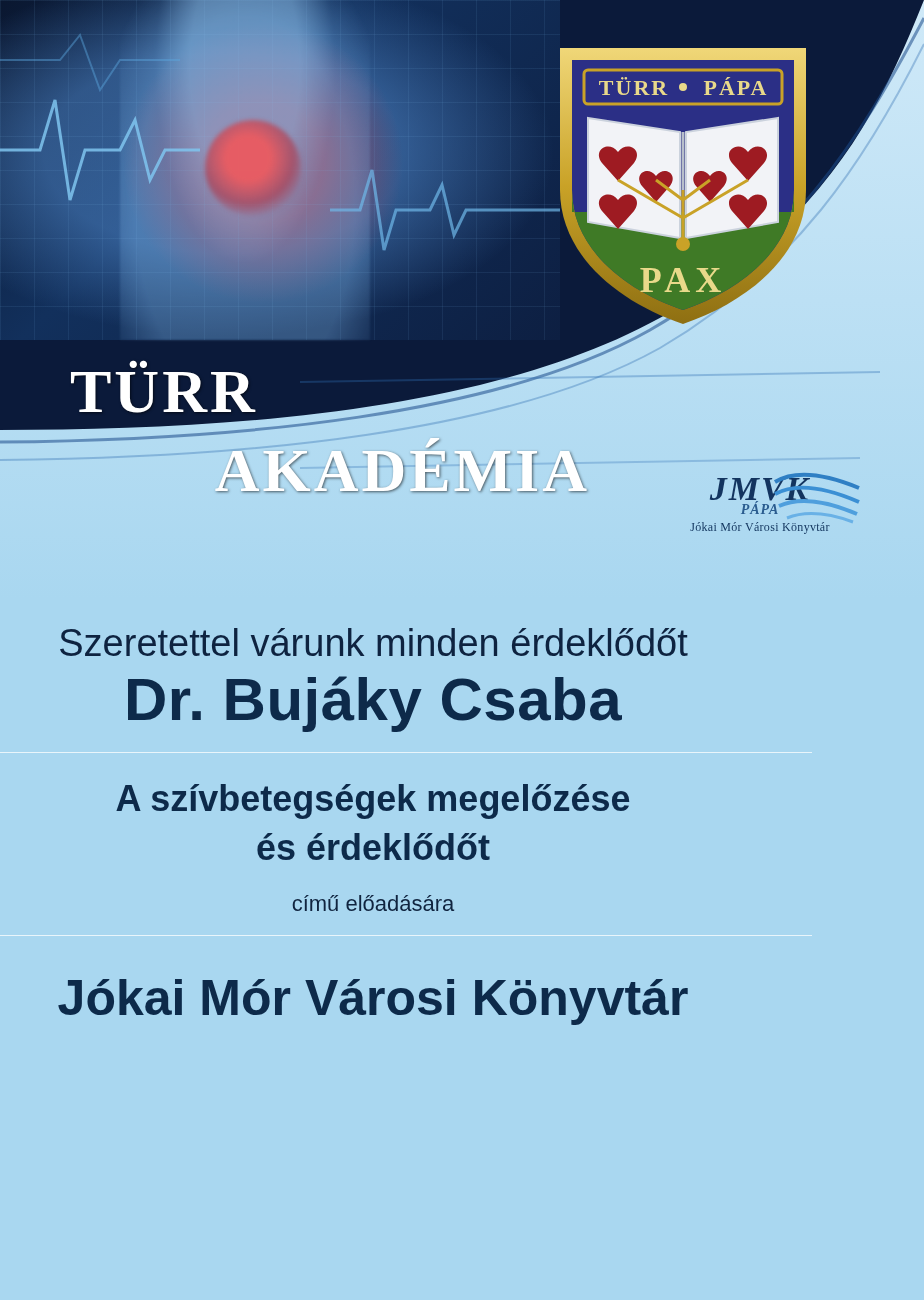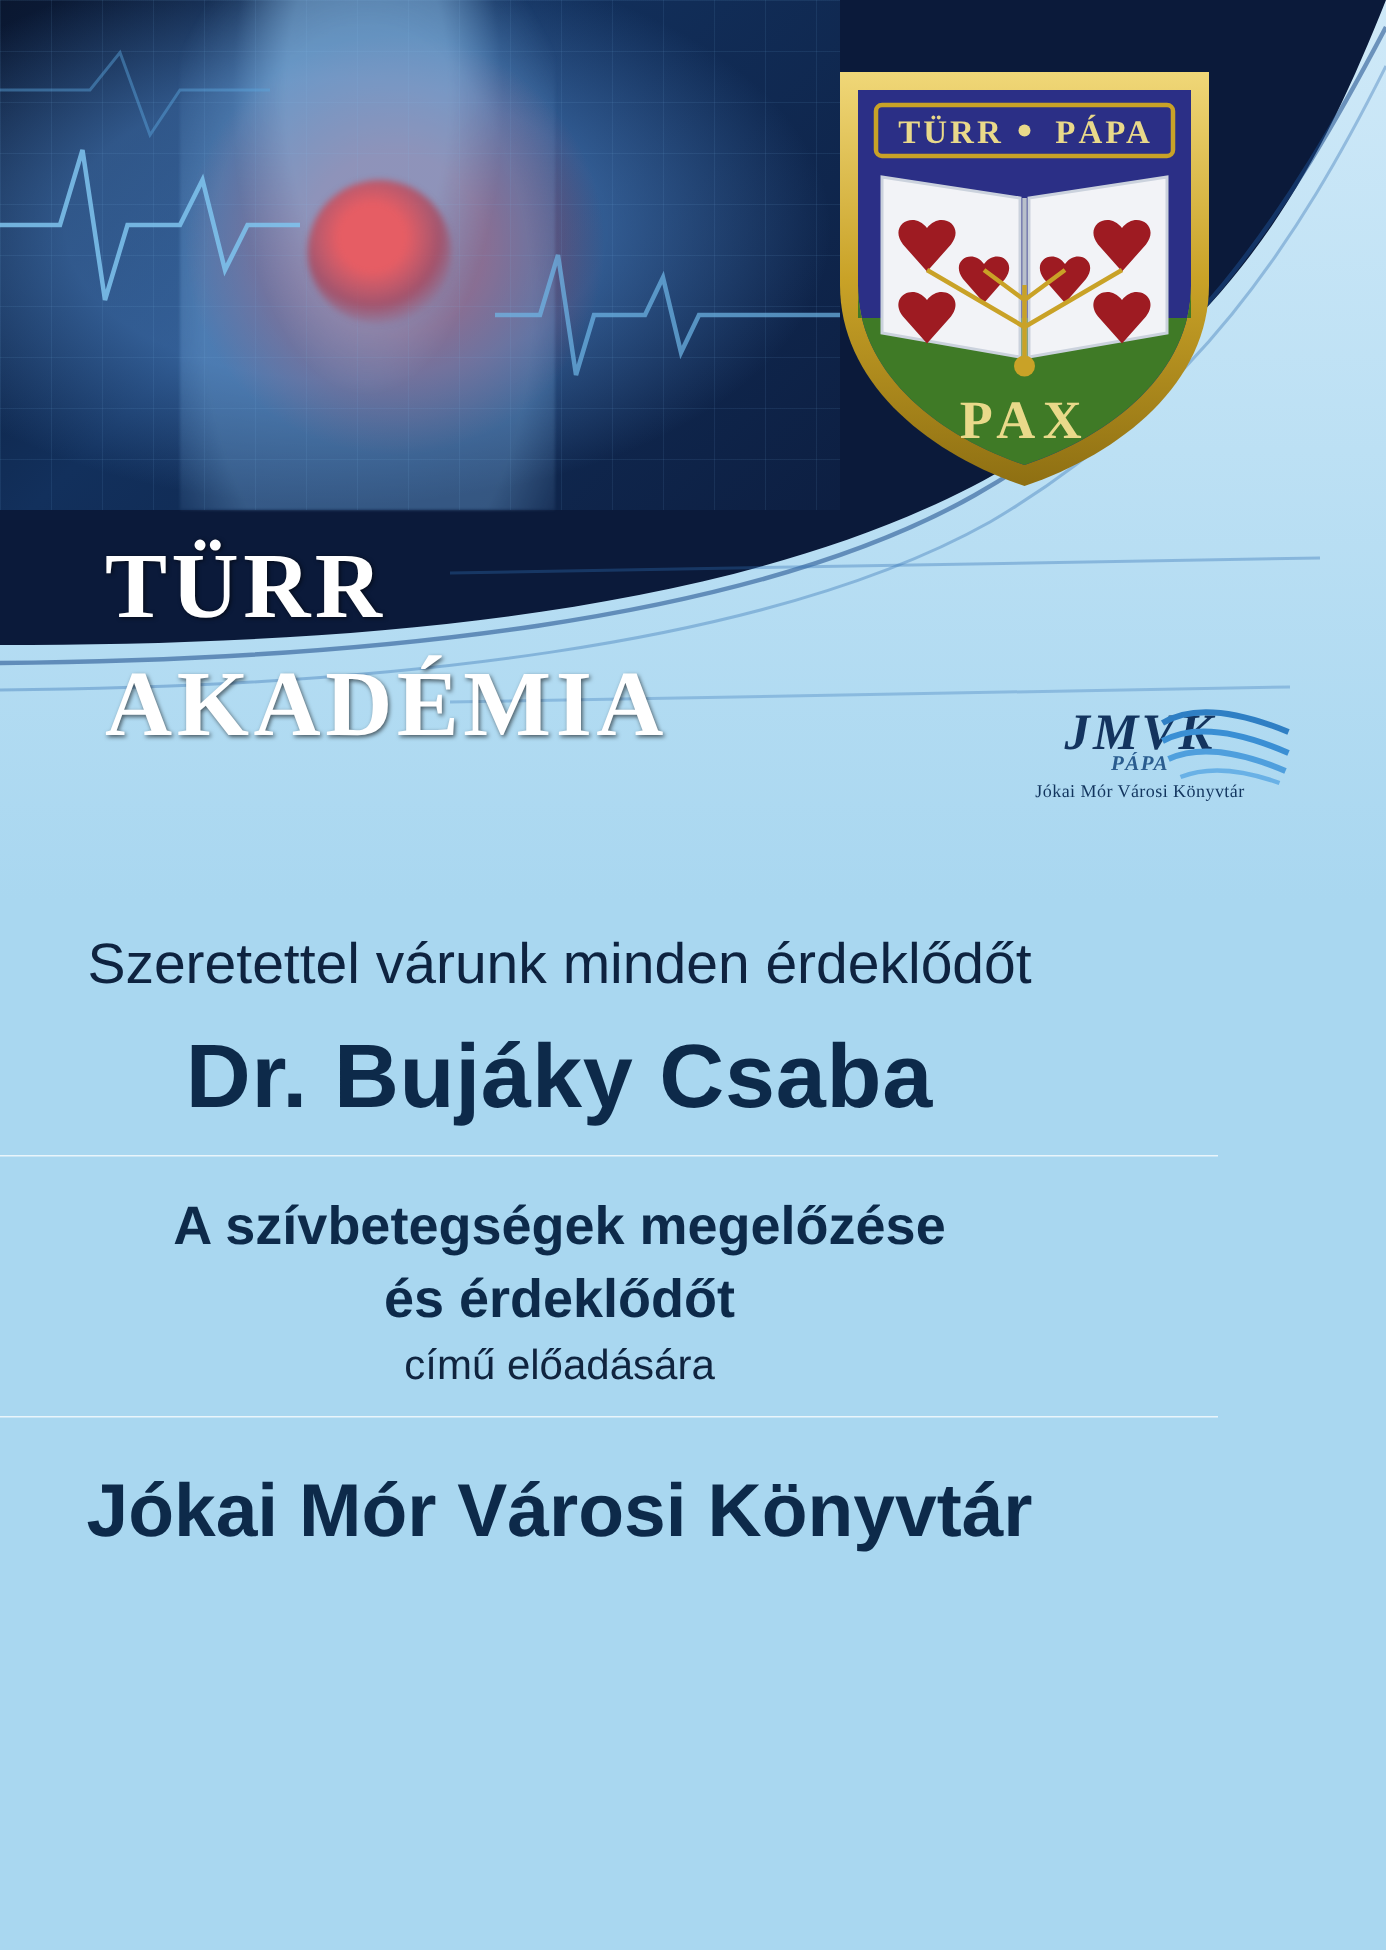--- a/index.html
+++ b/index.html
@@ -103,21 +103,21 @@
     top: 352px;
     width: 520px;
     color: #ffffff;
     font-family: "Liberation Serif", serif;
     font-weight: bold;
     font-size: 62px;
     line-height: 1.28;
     letter-spacing: 3px;
     text-shadow: 1px 1px 3px rgba(0,0,0,0.6);
   }
-  .title-line2 { display: block; }
+  .title-line2 { display: block; text-align: right; }
 
   
   .jmvk {
     position: absolute;
     left: 655px;
     top: 470px;
     width: 210px;
     height: 100px;
     text-align: center;
   }
@@ -167,21 +167,20 @@
   }
 
   .welcome {
     margin-top: 26px;
     font-size: 38px;
     color: #0e2340;
     font-family: "Liberation Sans", sans-serif;
   }
 
   .speaker {
-    margin-top: 18px;
     font-size: 60px;
     font-weight: bold;
     color: #0d2a4a;
     letter-spacing: 0.5px;
   }
 
   .speaker-role {
     margin-top: 6px;
     font-size: 38px;
     color: #0e2340;
@@ -196,22 +195,22 @@
 
   .lecture-title {
     margin-top: 22px;
     font-size: 36px;
     font-weight: bold;
     color: #0d2a4a;
     line-height: 1.35;
   }
 
   .lecture-sub {
-    margin-top: 4px;
-    font-size: 28px;
+    margin-top: 19px;
+    font-size: 22px;
     color: #10243f;
   }
 
   .event {
     margin-top: 30px;
     font-size: 50px;
     font-weight: bold;
     color: #0d2a4a;
     line-height: 1.28;
   }

